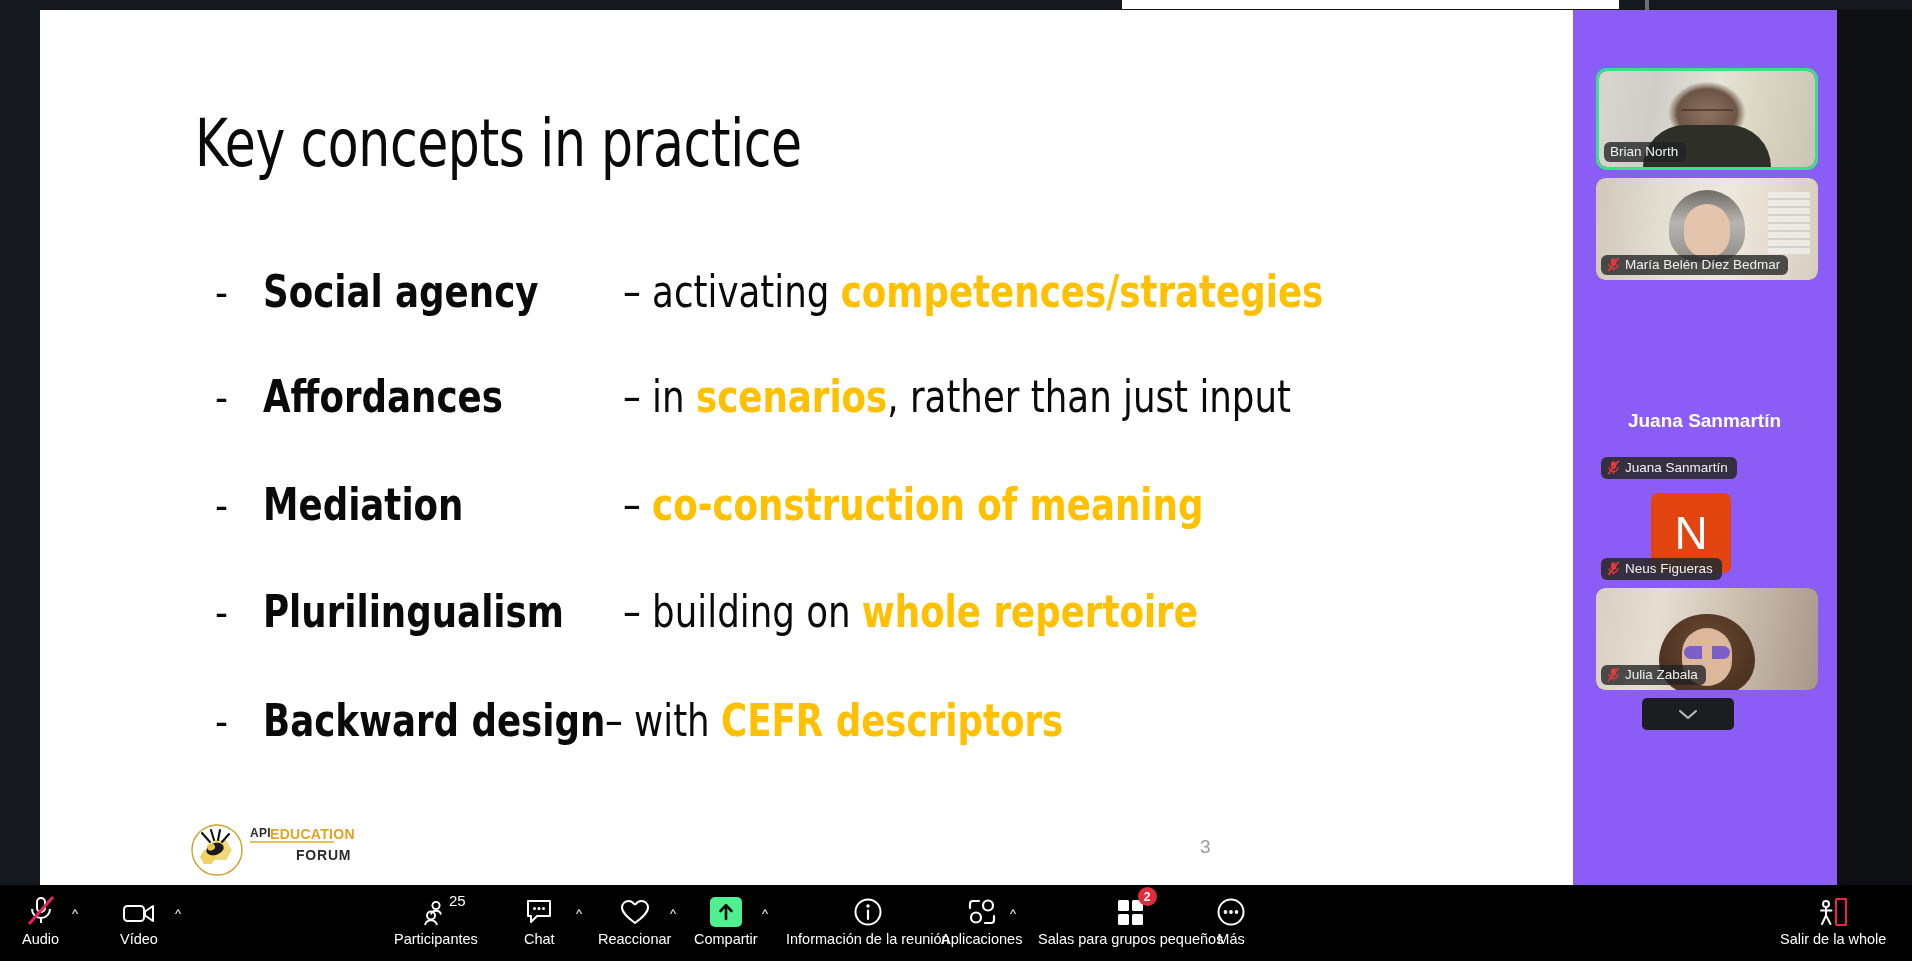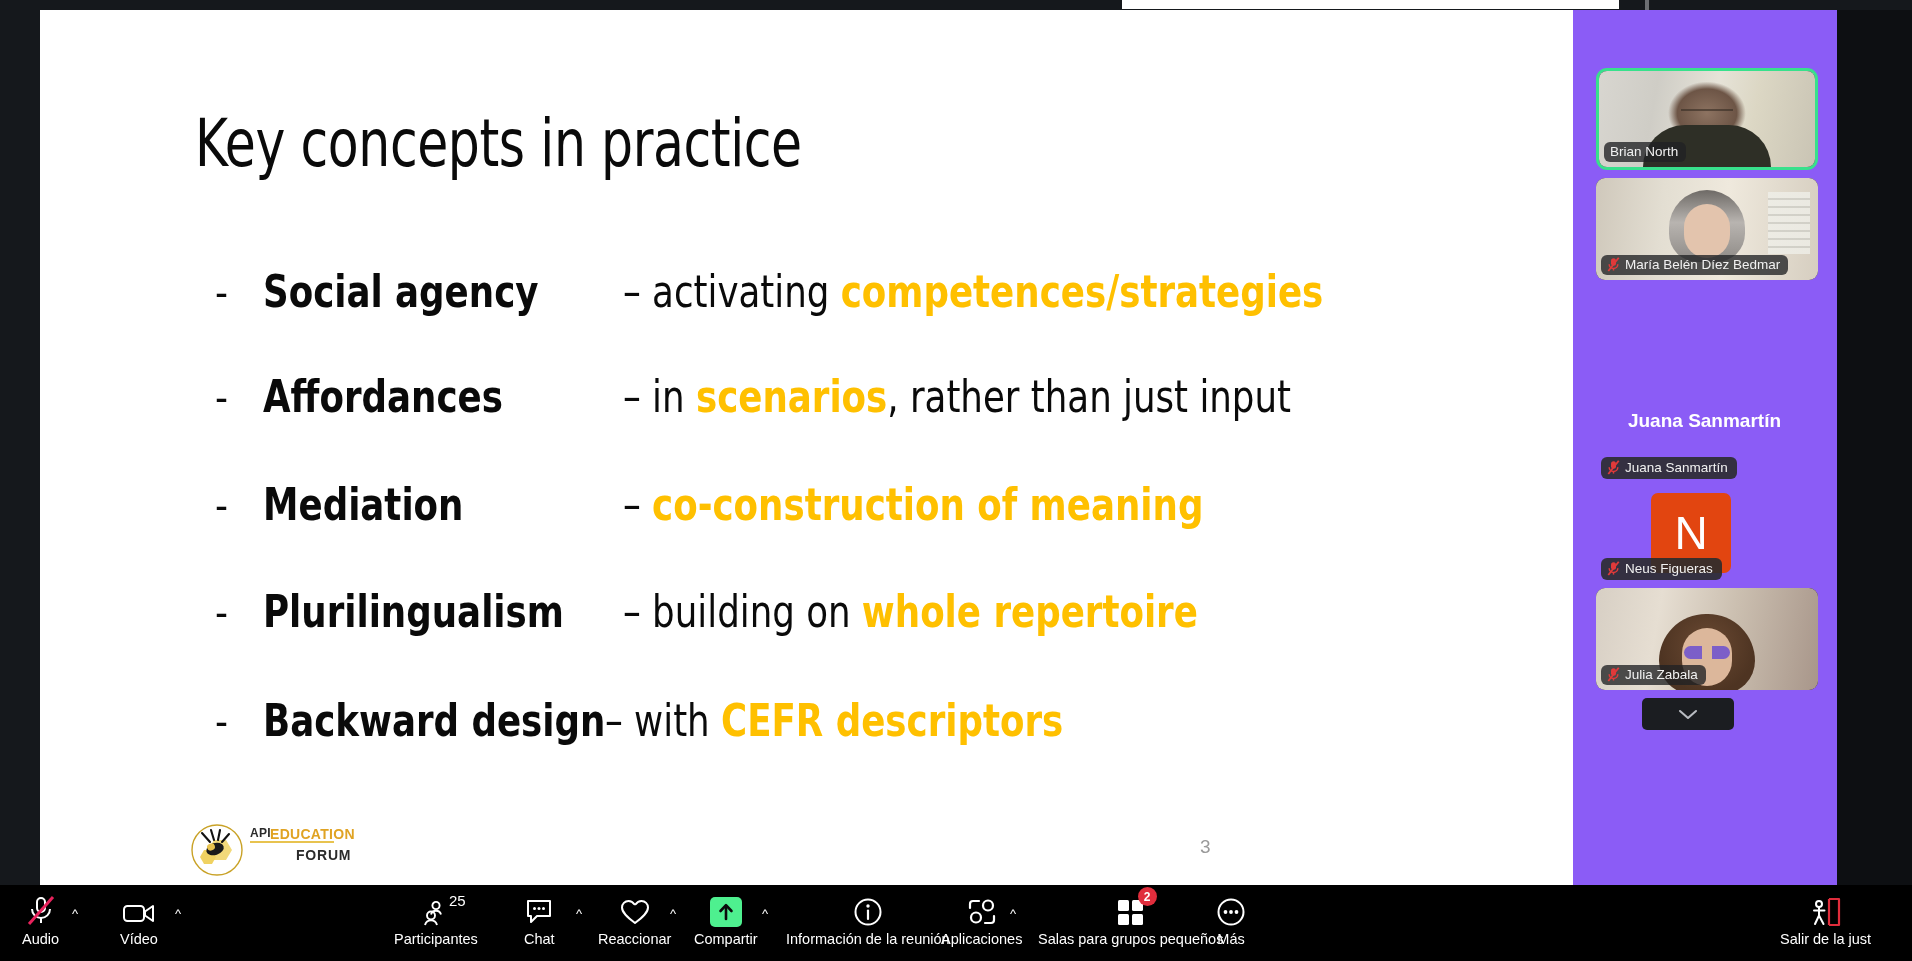--- a/index.html
+++ b/index.html
@@ -587,16 +587,16 @@
     <div class="tb-icon">
       <svg width="34" height="30" viewBox="0 0 34 30">
         <path d="M20 2h10v26H20" fill="none" stroke="#e02d3c" stroke-width="2.2" stroke-linejoin="round"></path>
         <line x1="20" y1="2" x2="20" y2="28" stroke="#e02d3c" stroke-width="2.2"></line>
         <circle cx="10" cy="7" r="3" fill="none" stroke="#ffffff" stroke-width="2"></circle>
         <path d="M10 10.5v8" stroke="#ffffff" stroke-width="2" stroke-linecap="round"></path>
         <path d="M10 18.5 L6 27 M10 18.5 L14.5 27" stroke="#ffffff" stroke-width="2" stroke-linecap="round"></path>
         <path d="M5 13.5 L15.5 13.5" stroke="#ffffff" stroke-width="2" stroke-linecap="round"></path>
       </svg>
     </div>
-    <div class="tb-label" id="leave-label">Salir de la just</div>
+    <div class="tb-label" id="leave-label">Salir de la whole</div>
   </div>
 
 </div>
 
 </body></html>

